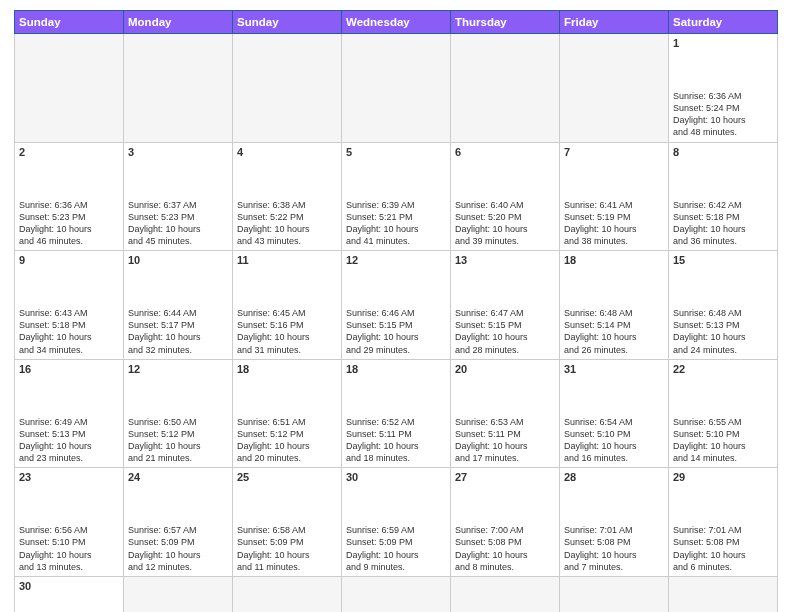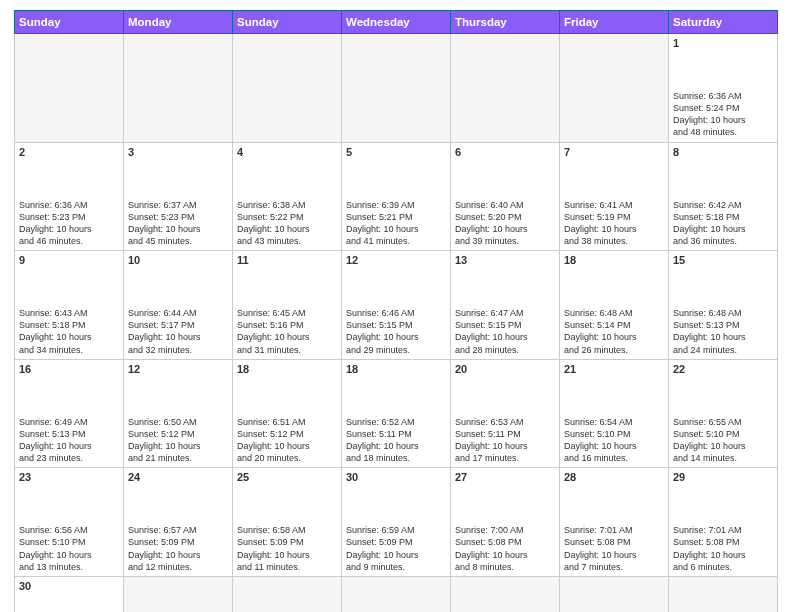--- a/index.html
+++ b/index.html
@@ -191,21 +191,21 @@
           </td>
           <td>
             <span class="day-num">18</span>
             <div class="day-info">Sunrise: 6:52 AM<br>Sunset: 5:11 PM<br>Daylight: 10 hours<br>and 18 minutes.</div>
           </td>
           <td>
             <span class="day-num">20</span>
             <div class="day-info">Sunrise: 6:53 AM<br>Sunset: 5:11 PM<br>Daylight: 10 hours<br>and 17 minutes.</div>
           </td>
           <td>
-            <span class="day-num">21</span>
+            <span class="day-num">31</span>
             <div class="day-info">Sunrise: 6:54 AM<br>Sunset: 5:10 PM<br>Daylight: 10 hours<br>and 16 minutes.</div>
           </td>
           <td>
             <span class="day-num">22</span>
             <div class="day-info">Sunrise: 6:55 AM<br>Sunset: 5:10 PM<br>Daylight: 10 hours<br>and 14 minutes.</div>
           </td>
         </tr>
         <tr>
           <td>
             <span class="day-num">23</span>

